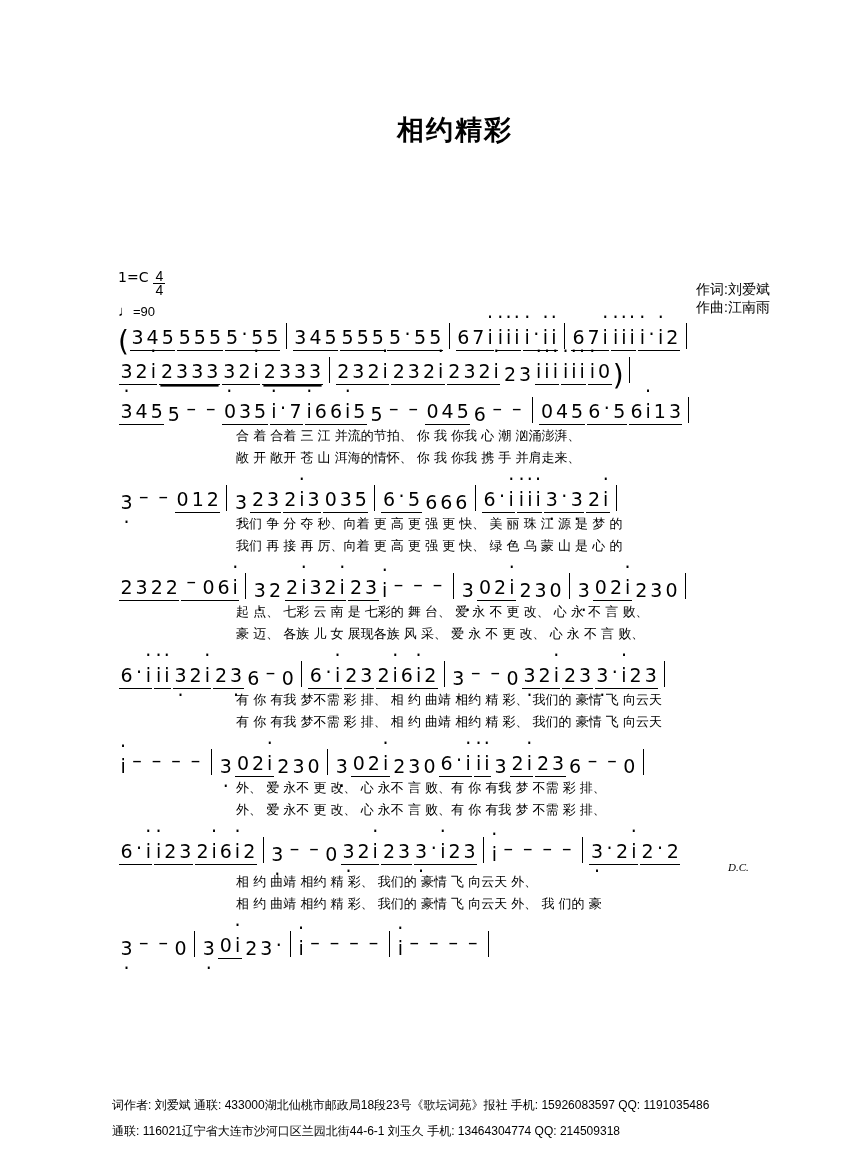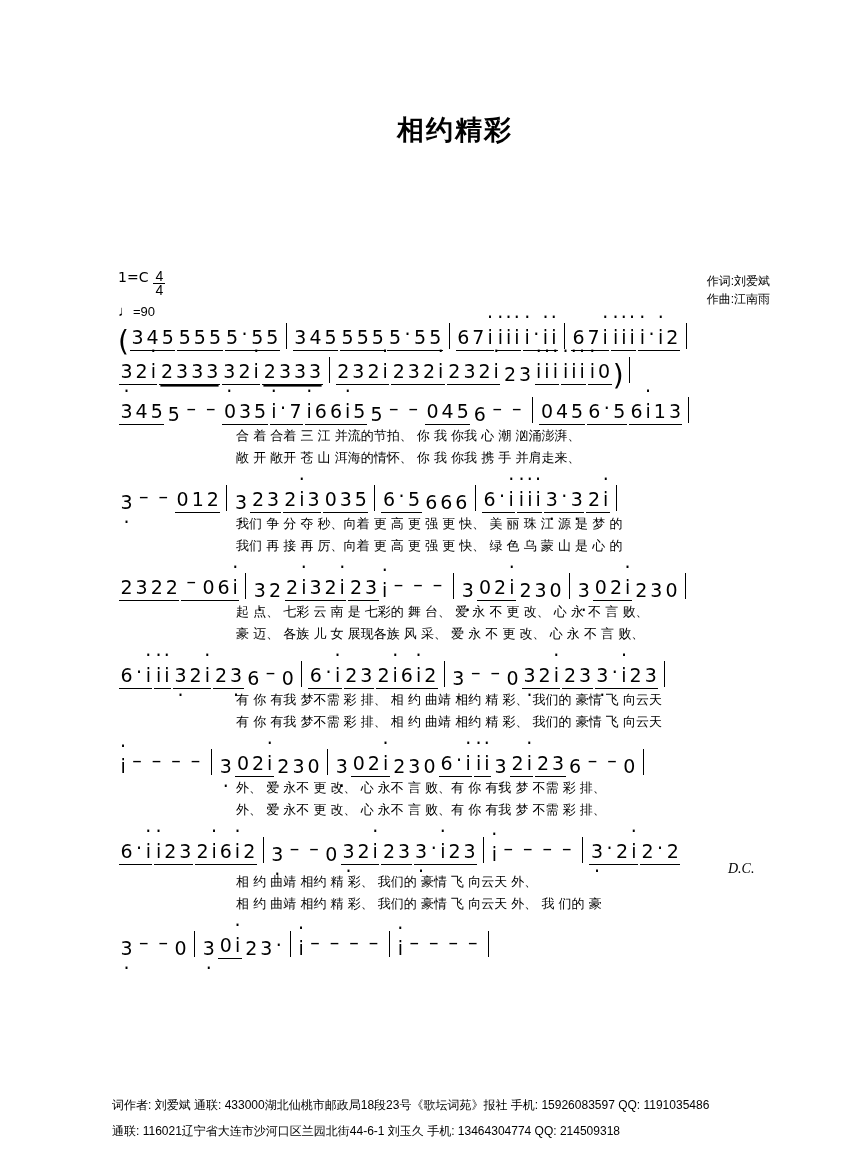--- a/index.html
+++ b/index.html
@@ -26,23 +26,23 @@
     font-weight: bold;
     letter-spacing: 2px;
     margin-top: 112px;
     font-family: "DejaVu Sans", sans-serif;
     padding-left: 48px;
   }
   
   .credits {
     position: absolute;
     right: 92px;
-    top: 160px;
+    top: 168px;
     text-align: left;
-    font-size: 12px;
+    font-size: 14px;
     line-height: 18px;
   }
   
   .keyblock {
     position: absolute;
     left: 118px;
     top: 158px;
     font-size: 14px;
     line-height: 15px;
   }
@@ -145,21 +145,21 @@
     line-height: 26px;
   }
   .footer .row { white-space: nowrap; }
   .footer .note-center {
     text-align: center;
     margin-top: 8px;
     font-size: 12px;
   }
   .dc {
     position: absolute;
-    font-size: 14px;
+    font-size: 11px;
     font-family: "Liberation Serif", serif;
     font-style: italic;
   }
 </style>
 </head>
 <body>
 
 <div class="page">
 
   <div class="title">相约精彩</div>

